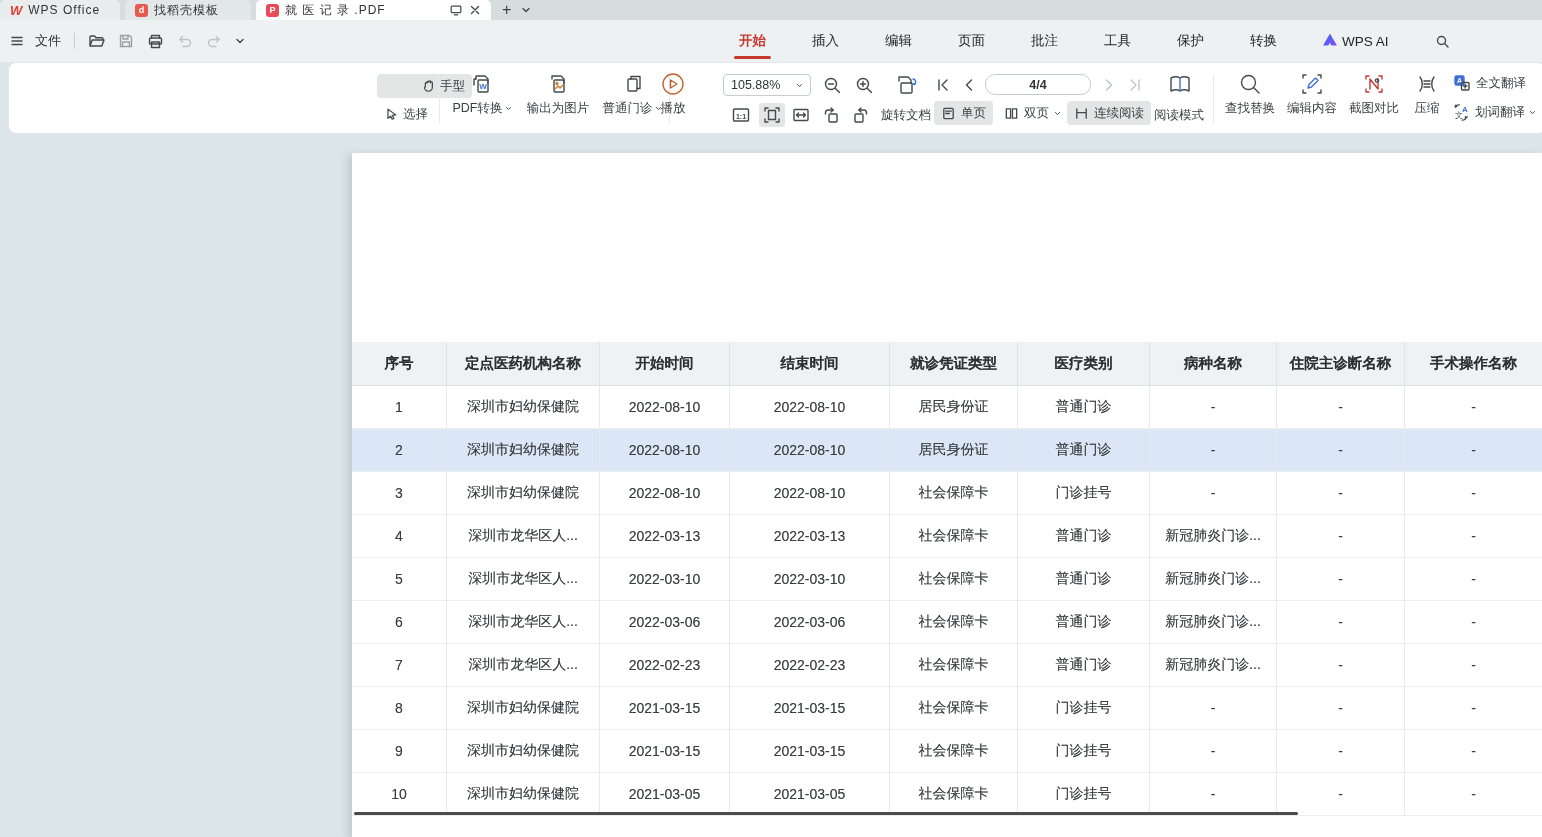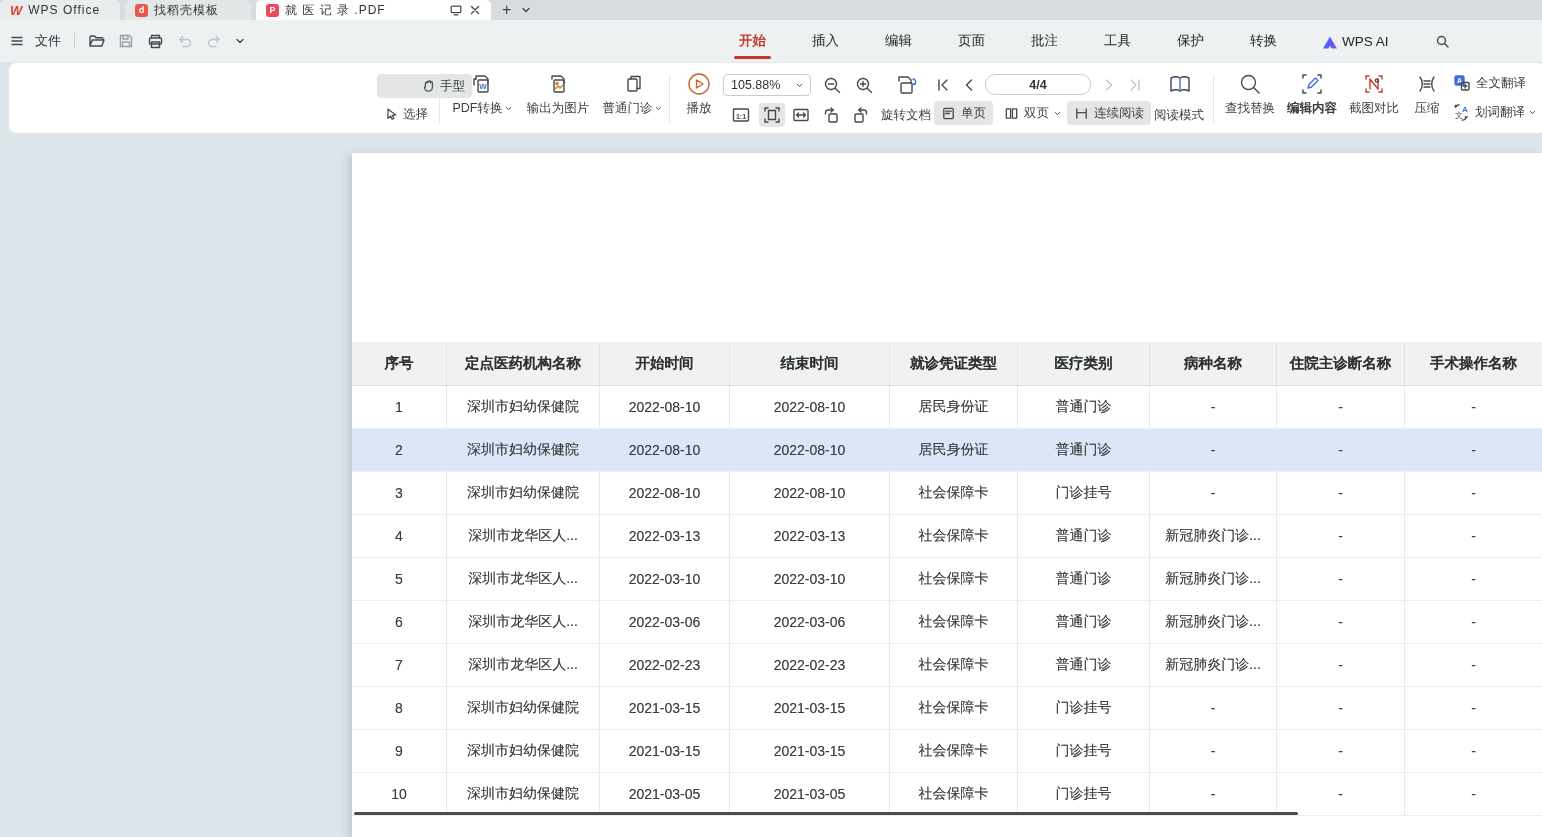--- a/index.html
+++ b/index.html
@@ -20,21 +20,21 @@
 
   
   .menurow{position:absolute;left:0;top:20px;width:100%;height:42px;background:#edf1f2;}
   .qa{position:absolute;left:10px;top:0;height:42px;display:flex;align-items:center;gap:13px;color:#3e4346;}
   .qa .lbl{font-size:13px;color:#2e3235;display:flex;align-items:center;gap:11px;}
   .qa .sep{width:1px;height:16px;background:#c9ced0;}
   .menus{position:absolute;left:739px;top:0;height:42px;display:flex;align-items:center;gap:46px;font-size:13.5px;color:#262626;}
   .mi{position:relative;cursor:default;white-space:nowrap;}
   .mi.on{color:#c5392f;font-weight:bold;}
   .mi.on::after{content:"";position:absolute;left:-5px;right:-5px;bottom:-9px;height:3px;background:#c5392f;border-radius:2px;}
-  .aiWrap{display:flex;align-items:flex-end;gap:5px;margin-left:0;}
+  .aiWrap{display:flex;align-items:flex-start;gap:5px;margin-left:0;}
   .aiLogo{width:14px;height:12px;background:linear-gradient(120deg,#2f6cf6,#8a4df8);clip-path:polygon(0 100%,50% 0,68% 38%,100% 100%,60% 100%,50% 78%,38% 100%);}
 
   
   .ribbon{position:absolute;left:8px;top:62px;right:-4px;height:72px;background:#fff;border:1px solid #e2e6e8;border-radius:8px;box-sizing:border-box;}
   .rlabel{font-size:12.5px;color:#3a3e41;white-space:nowrap;}
   .pill{display:flex;align-items:center;gap:5px;padding:0 7px;height:24px;border-radius:4px;box-sizing:border-box;}
   .pill.on{background:#e4e6e6;}
   .vdiv{position:absolute;top:12px;width:1px;height:48px;background:#e7e9ea;}
   .vbtn{position:absolute;display:flex;flex-direction:column;align-items:center;}
   .vbtn .cap{margin-top:3px;display:flex;align-items:center;gap:2px;}
@@ -193,21 +193,21 @@
         </svg>
       <span class="cap">
           <span class="rlabel">普通门诊</span>
           <svg class="ic chev" viewBox="0 0 10 10">
             <path d="M2 3.5 L5 6.5 L8 3.5"></path>
           </svg>
         </span>
     </div>
     <div class="vdiv" style="left:660px;"></div>
 
-    <div class="vbtn" style="left:670px;top:8px;width:40px;">
+    <div class="vbtn" style="left:644px;top:8px;width:40px;">
       <svg class="ic" width="26" height="26" viewBox="0 0 26 26" style="stroke:#c4622d;">
           <circle cx="13" cy="13" r="10"></circle>
           <path d="M10.5 9 L17 13 L10.5 17 Z"></path>
         </svg>
       <span class="cap">
           <span class="rlabel">播放</span>
         </span>
     </div>
 
     <div class="zoombox">
@@ -304,21 +304,21 @@
 
     <div class="vbtn" style="left:1212px;top:8px;width:58px;">
       <svg class="ic" width="26" height="26" viewBox="0 0 26 26">
           <circle cx="11.5" cy="11.5" r="7"></circle>
           <path d="M16.8 16.8 L22 22"></path>
         </svg>
       <span class="cap">
           <span class="rlabel">查找替换</span>
         </span>
     </div>
-    <div class="vbtn" style="left:1274px;top:8px;width:58px;font-weight:bold;">
+    <div class="vbtn" style="left:1274px;top:8px;width:58px;">
       <svg class="ic" width="26" height="26" viewBox="0 0 26 26">
           <path d="M4 7 V4 h3 M19 4 h3 v3 M22 19 v3 h-3 M7 22 H4 v-3"></path>
           <path d="M9 17 l1-3.5 6.5-6.5 2.5 2.5 -6.5 6.5 z" stroke="#3f6fd8"></path>
         </svg>
       <span class="cap">
           <span class="rlabel">编辑内容</span>
         </span>
     </div>
     <div class="vbtn" style="left:1336px;top:8px;width:58px;">
       <svg class="ic" width="26" height="26" viewBox="0 0 26 26">

